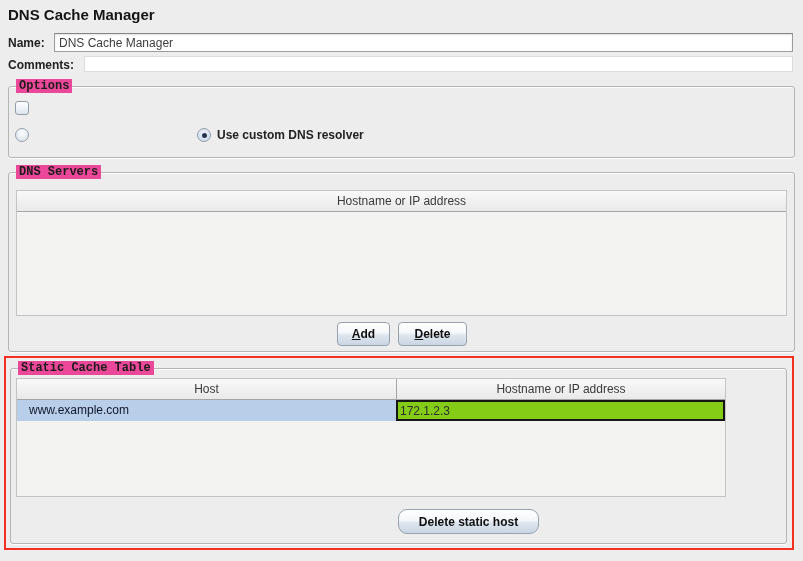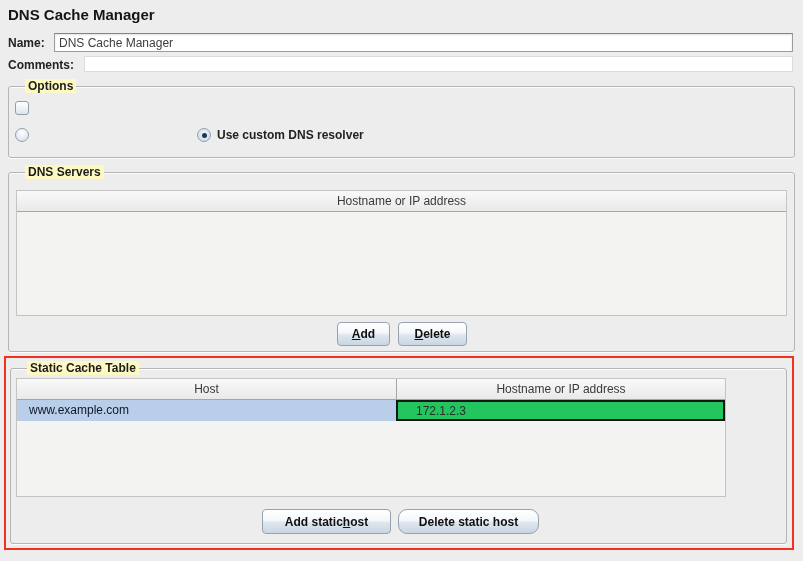--- a/index.html
+++ b/index.html
@@ -22,22 +22,22 @@
   .name-input { left:54px; top:33px; width:739px; height:19px; }
   .comments-label { left:8px; top:58px; font-weight:bold; }
   .comments-input { left:84px; top:56px; width:709px; height:16px;
     border:1px solid #dcdcdc; box-shadow:none; }
 
   .group {
     position:absolute; border:1px solid #b5b5b5; border-radius:3px;
     box-shadow: inset 0 1px 0 rgba(255,255,255,0.85), 0 1px 0 rgba(255,255,255,0.85);
   }
   .legend {
-    position:absolute; top:-8px; left:16px; background:#fef9c3;
-    padding:0 3px; font-weight:bold; color:#1c1c1c; white-space:nowrap;
+    position:absolute; top:-8px; left:7px; background:#ec4899;
+    padding:0 3px; font-weight:bold; color:#1c1c1c; white-space:nowrap;font-family:Liberation Mono, monospace;
   }
 
   .options-group { left:8px; top:86px; width:785px; height:70px; }
 
   .checkbox {
     position:absolute; width:14px; height:14px; box-sizing:border-box;
     border:1px solid #939eac; border-radius:3px;
     background:linear-gradient(180deg,#ffffff 0%,#eef2f7 55%,#dde4ee 100%);
     box-shadow: inset 0 1px 0 #fff;
   }
@@ -73,23 +73,23 @@
   .th-addr { flex:1; }
 
   .trow { display:flex; height:21px; }
   .td-host {
     width:379px; box-sizing:border-box; padding:0 12px; line-height:21px;
     background:#b9cee9; color:#0f172a; white-space:nowrap; overflow:hidden;
   }
   .td-editor { flex:1; position:relative; }
   .cell-editor {
     position:absolute; left:0; top:0; width:100%; height:100%;
-    box-sizing:border-box; border:2px solid #161616; background:#22c55e;
+    box-sizing:border-box; border:2px solid #161616; background:#84cc16;
     font-family:"Liberation Sans", sans-serif; font-size:12px; color:#2e2e2e;
-    padding:0 18px; outline:none;
+    padding:0 2px; outline:none;
   }
 
   .btn {
     position:absolute; display:flex; align-items:center; justify-content:center;
     box-sizing:border-box; border:1px solid #98a2af; border-radius:4px;
     background:linear-gradient(180deg,#ffffff 0%,#f4f7fa 45%,#dee6ee 55%,#c9d6e3 100%);
     box-shadow: inset 0 1px 0 rgba(255,255,255,0.9);
     font-family:"Liberation Sans", sans-serif; font-size:12px; font-weight:bold;
     color:#101010; cursor:default; padding:0; white-space:nowrap;
   }
@@ -165,25 +165,20 @@
       <div class="th th-addr">Hostname or IP address</div>
     </div>
     <div class="trow">
       <div class="td-host">www.example.com</div>
       <div class="td-editor">
         <input class="cell-editor" type="text" value="172.1.2.3" style="">
       </div>
     </div>
   </div>
 
-  <button class="btn add-host-btn">
-      <span>Add static </span>
-      <span class="mn">h</span>
-      <span>ost</span>
-    </button>
 
   <button class="btn delete-host-btn">
       <span>Delete static host</span>
       <span class="mn"></span>
       <span></span>
     </button>
 
 </div>
 
 </body></html>

